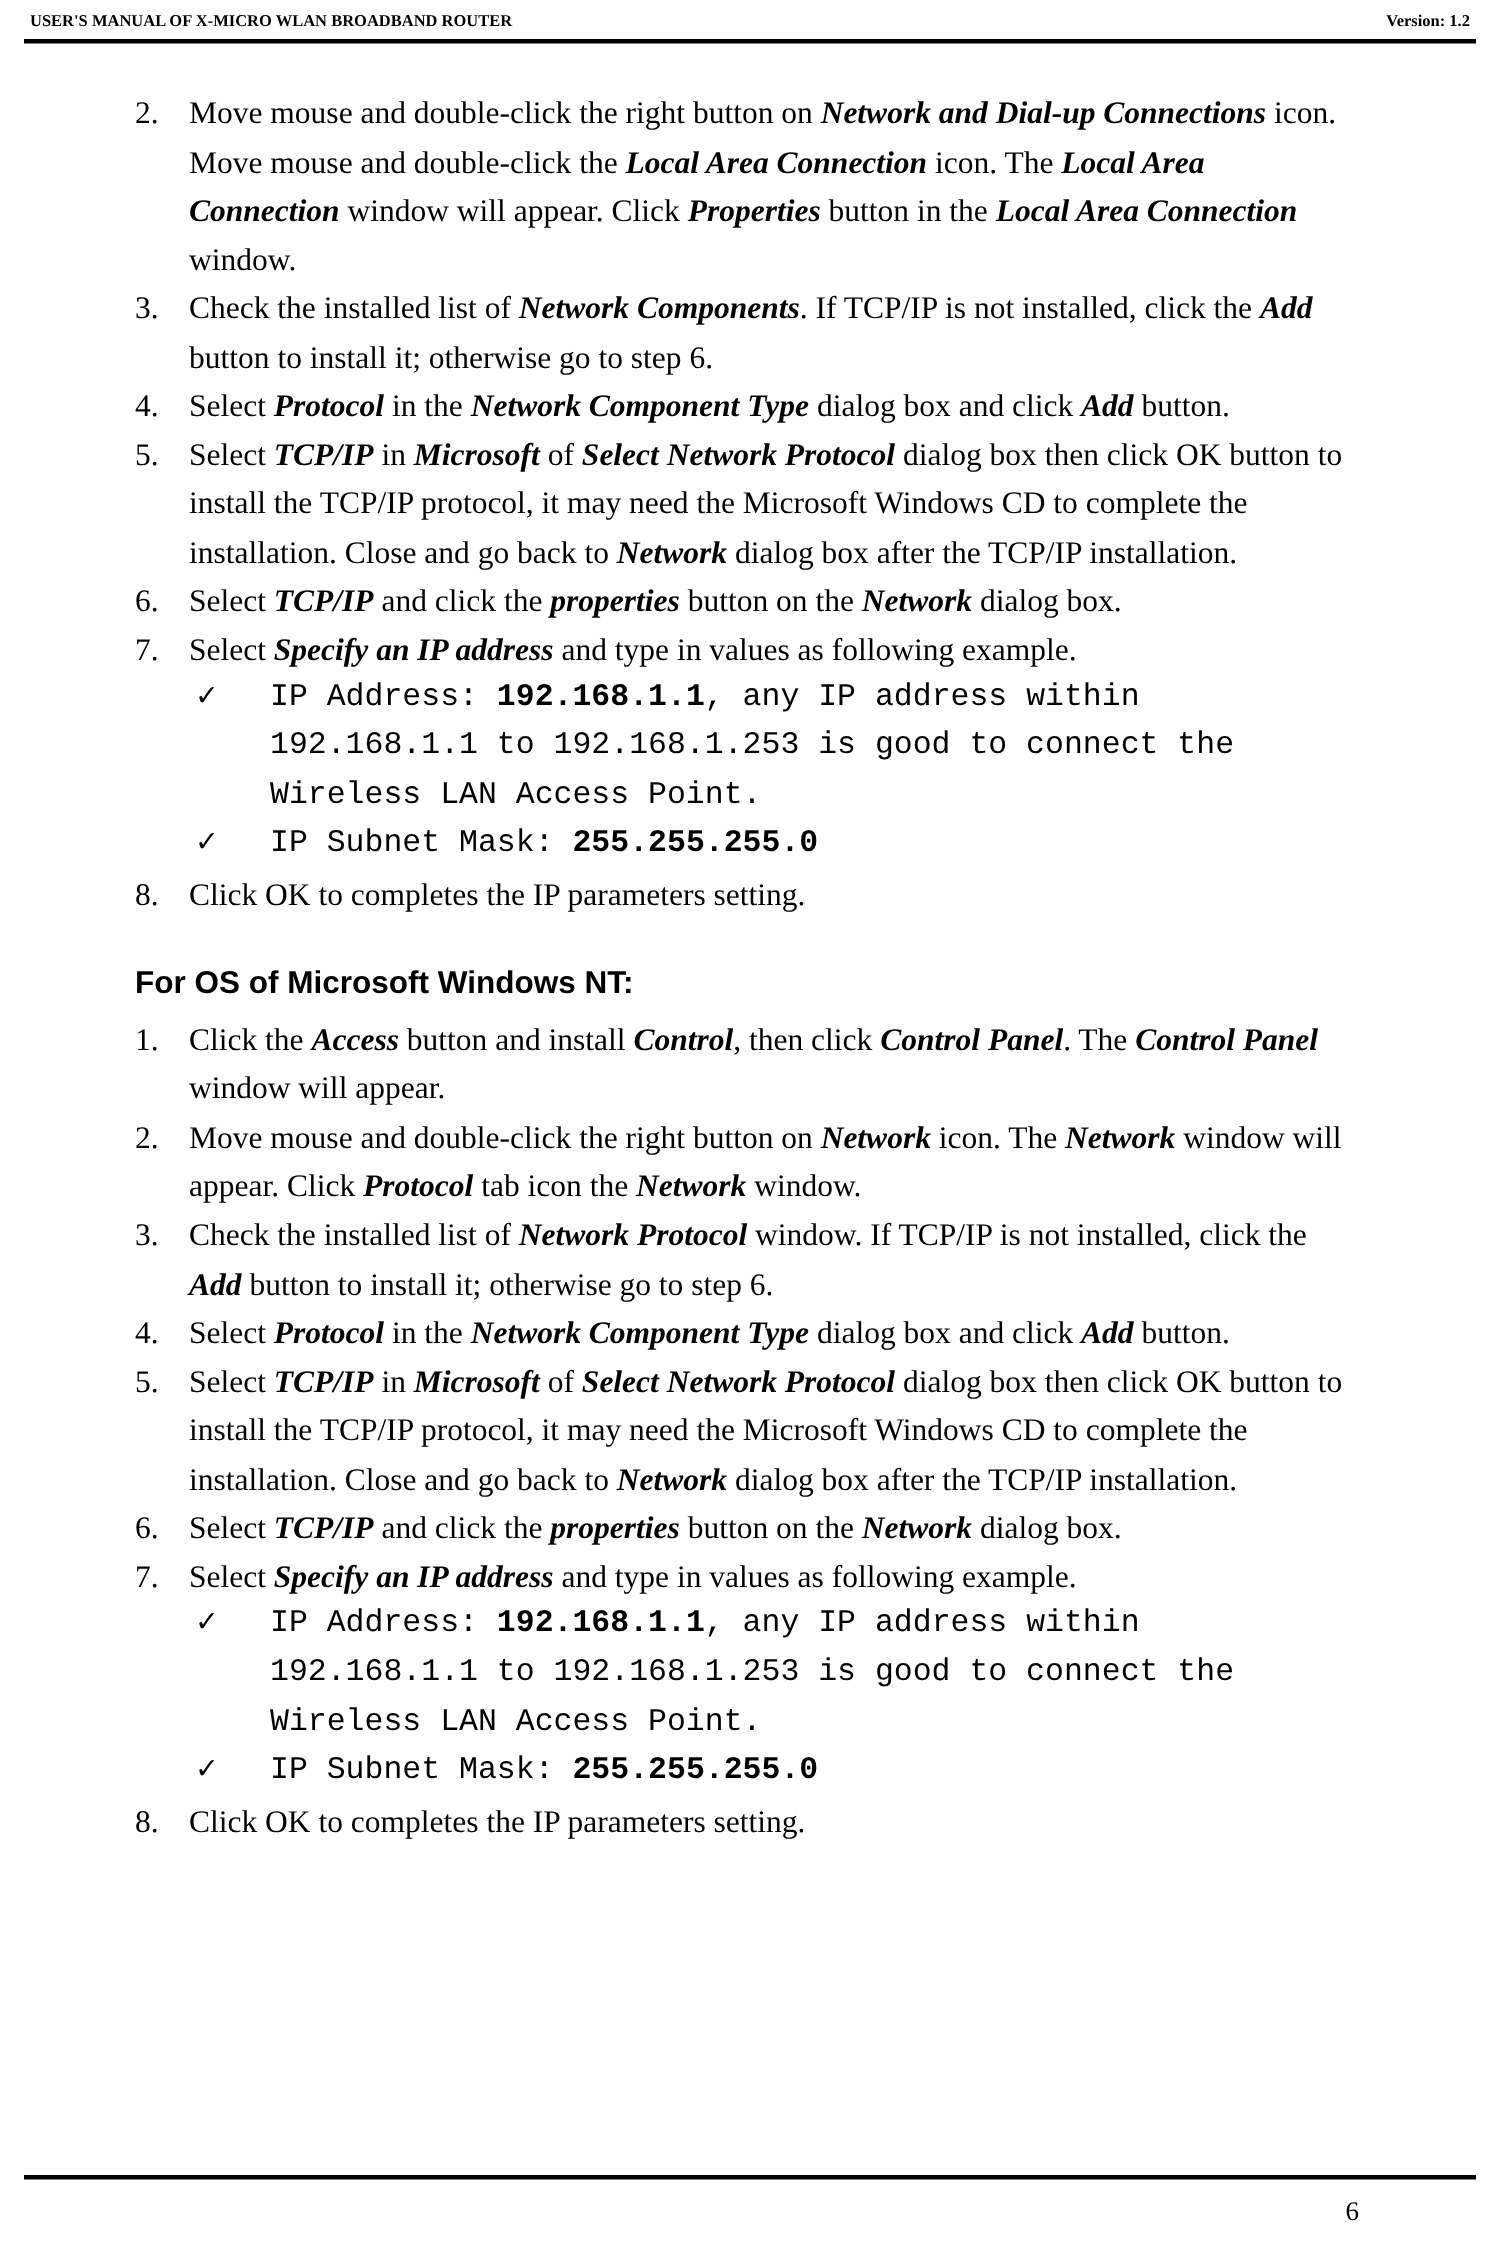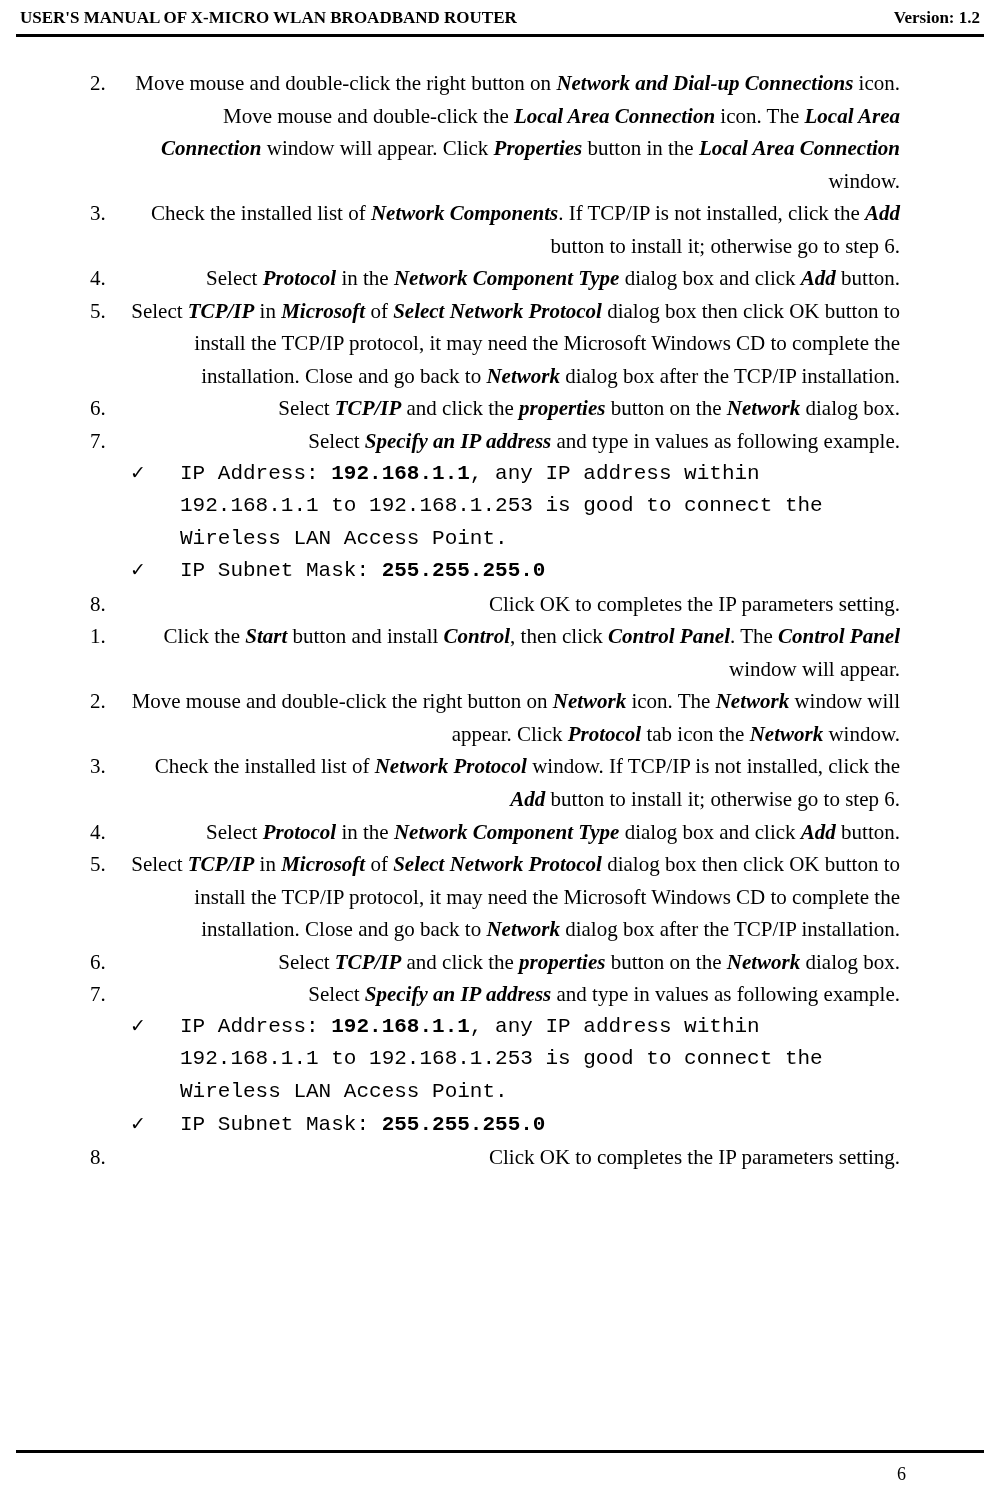--- a/index.html
+++ b/index.html
@@ -11,21 +11,21 @@
       width: 1000px;
       height: 1505px;
       font-family: 'Times New Roman', Times, serif;
       background: #fff;
       position: relative;
     }
     .header {
       display: flex;
       justify-content: space-between;
       padding: 8px 20px 6px 20px;
-      font-size: 17px;
+      font-size: 11px;
       font-weight: bold;
       font-family: 'Times New Roman', Times, serif;
     }
     .hr-line {
       height: 3px;
       background: #000;
       margin: 0 16px;
     }
     .content {
       padding: 30px 100px 20px 90px;
@@ -39,21 +39,20 @@
       display: flex;
       margin-bottom: 0;
     }
     .num-col {
       min-width: 36px;
       text-align: left;
       padding-left: 0;
     }
     .li-text {
       flex: 1;
-      text-align: right;
     }
     .bold-italic {
       font-weight: bold;
       font-style: italic;
     }
     .sublist {
       list-style: none;
       margin-left: 0;
     }
     .check {
@@ -137,25 +136,26 @@
           <div class="check">✓</div>
           <div class="sub-text"><span>IP Subnet Mask: </span><span class="bold">255.255.255.0</span></div>
         </div>
       </li>
       <li>
         <div class="num-col">8.</div>
         <div class="li-text"><span>Click OK to completes the IP parameters setting.</span></div>
       </li>
     </ol>
 
+  <div class="section-title">For OS of Microsoft Windows NT:</div>
 
   <ol class="ol-main" id="nt-list">
       <li>
         <div class="num-col">1.</div>
-        <div class="li-text"><span>Click the </span><span class="bold-italic">Start</span><span> button and install </span><span class="bold-italic">Control</span><span>, then click </span><span class="bold-italic">Control Panel</span><span>. The </span><span class="bold-italic">Control Panel</span><span> window will appear.</span></div>
+        <div class="li-text"><span>Click the </span><span class="bold-italic">Access</span><span> button and install </span><span class="bold-italic">Control</span><span>, then click </span><span class="bold-italic">Control Panel</span><span>. The </span><span class="bold-italic">Control Panel</span><span> window will appear.</span></div>
       </li>
       <li>
         <div class="num-col">2.</div>
         <div class="li-text"><span>Move mouse and double-click the right button on </span><span class="bold-italic">Network</span><span> icon. The </span><span class="bold-italic">Network</span><span> window will appear. Click </span><span class="bold-italic">Protocol</span><span> tab icon the </span><span class="bold-italic">Network</span><span> window.</span></div>
       </li>
       <li>
         <div class="num-col">3.</div>
         <div class="li-text"><span>Check the installed list of </span><span class="bold-italic">Network Protocol</span><span> window. If TCP/IP is not installed, click the </span><span class="bold-italic">Add</span><span> button to install it; otherwise go to step 6.</span></div>
       </li>
       <li>

